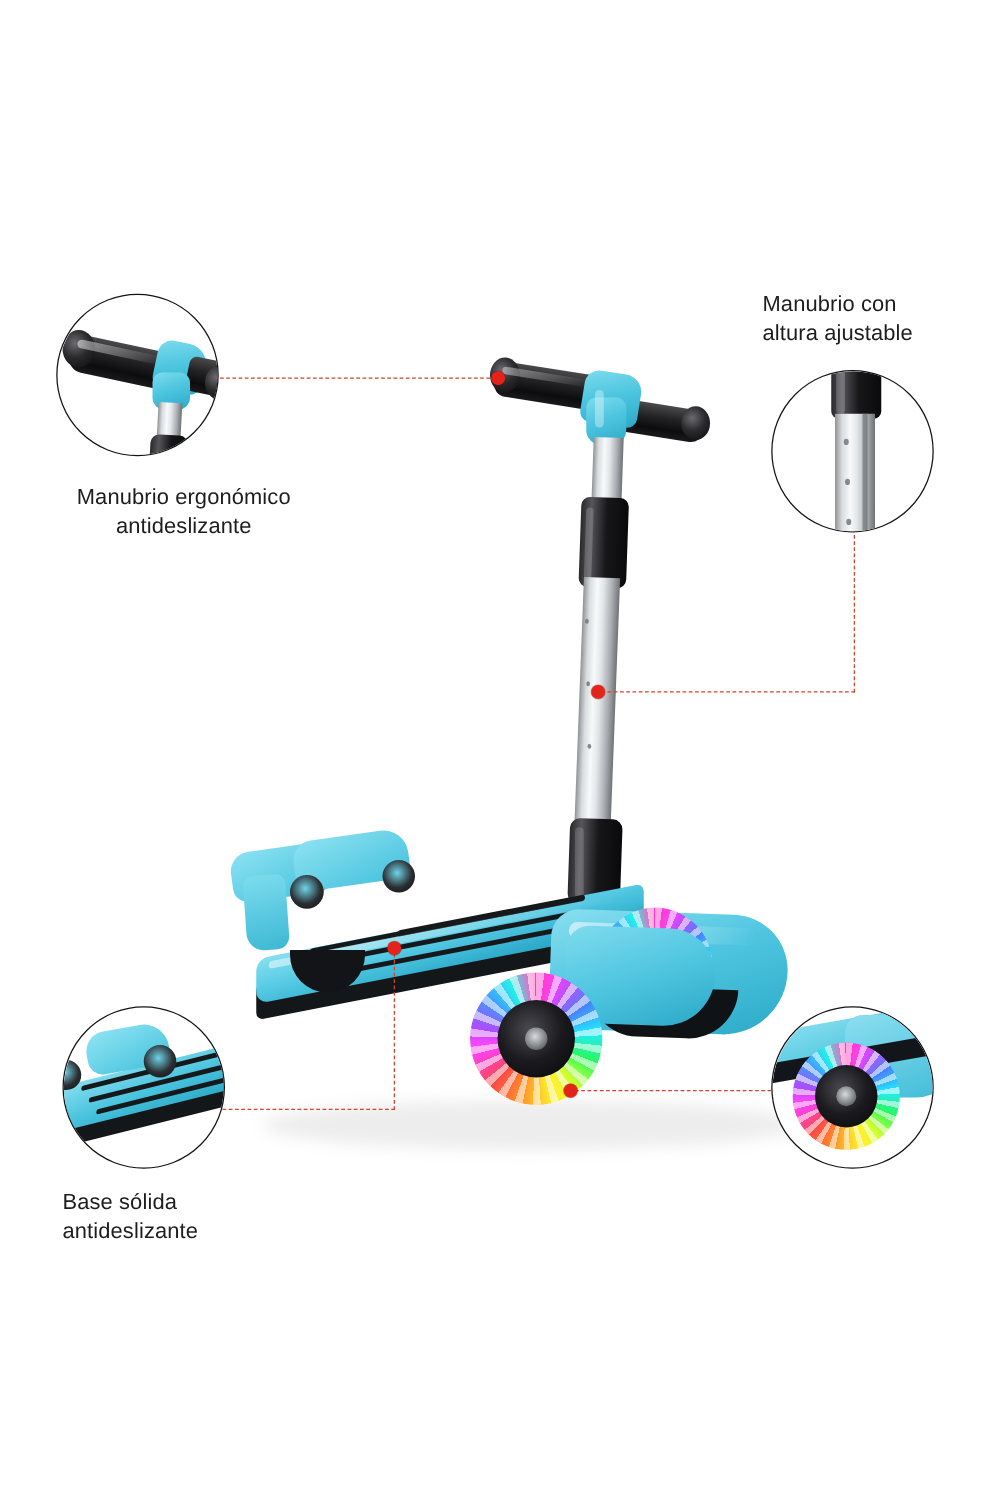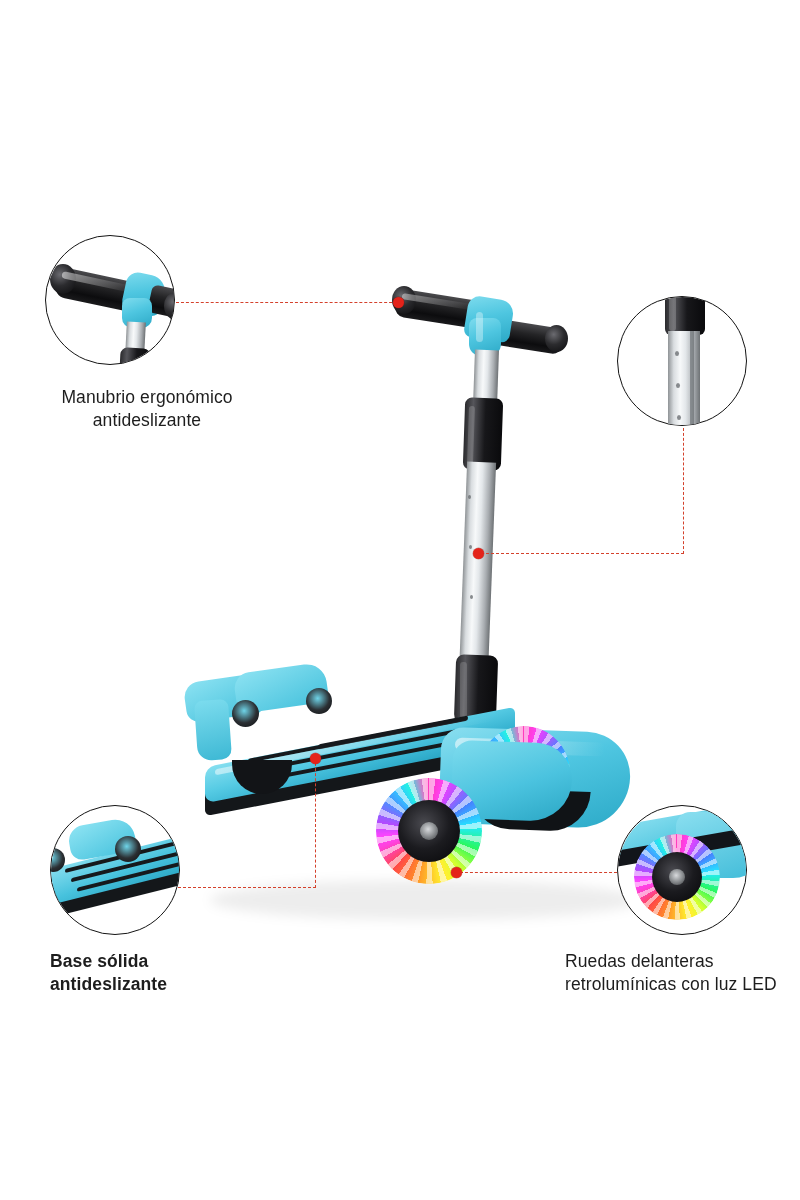--- a/index.html
+++ b/index.html
@@ -18,21 +18,21 @@
     position:absolute;
     color:#1d1d1d;
     font-size:17.5px;
     line-height:23px;
     letter-spacing:.1px;
     white-space:pre-line;
     font-weight:400;
   }
   .lbl-tl{left:17px;top:386px;text-align:center;width:260px;}
   .lbl-tr{left:610px;top:232px;text-align:left;width:190px;}
-  .lbl-bl{left:50px;top:950px;text-align:left;width:240px;font-weight:bold;}
+  .lbl-bl{left:50px;top:950px;text-align:left;width:240px;}
   .lbl-br{left:565px;top:950px;text-align:left;width:235px;}
 
   
   .zoom-circle{
     position:absolute;
     width:130px;height:130px;
     border-radius:50%;
     border:1.6px solid #141414;
     overflow:hidden;
     background:#fff;
@@ -262,20 +262,20 @@
         <div class="led-ring-blur"></div>
         <div class="led-hub" style="left:18px;top:18px;width:50px;height:50px;"></div>
         <div class="led-hub-center" style="left:35px;top:35px;width:16px;height:16px;"></div>
       </div>
     </div>
   </div>
 
   <div class="callout-label lbl-tl">Manubrio ergonómico
 antideslizante</div>
 
+  <div class="callout-label lbl-tr">Manubrio con
+altura ajustable</div>
 
   <div class="callout-label lbl-bl">Base sólida
 antideslizante</div>
 
-  <div class="callout-label lbl-br">Ruedas delanteras
-retrolumínicas con luz LED</div>
 
 </div>
 
 </body></html>

